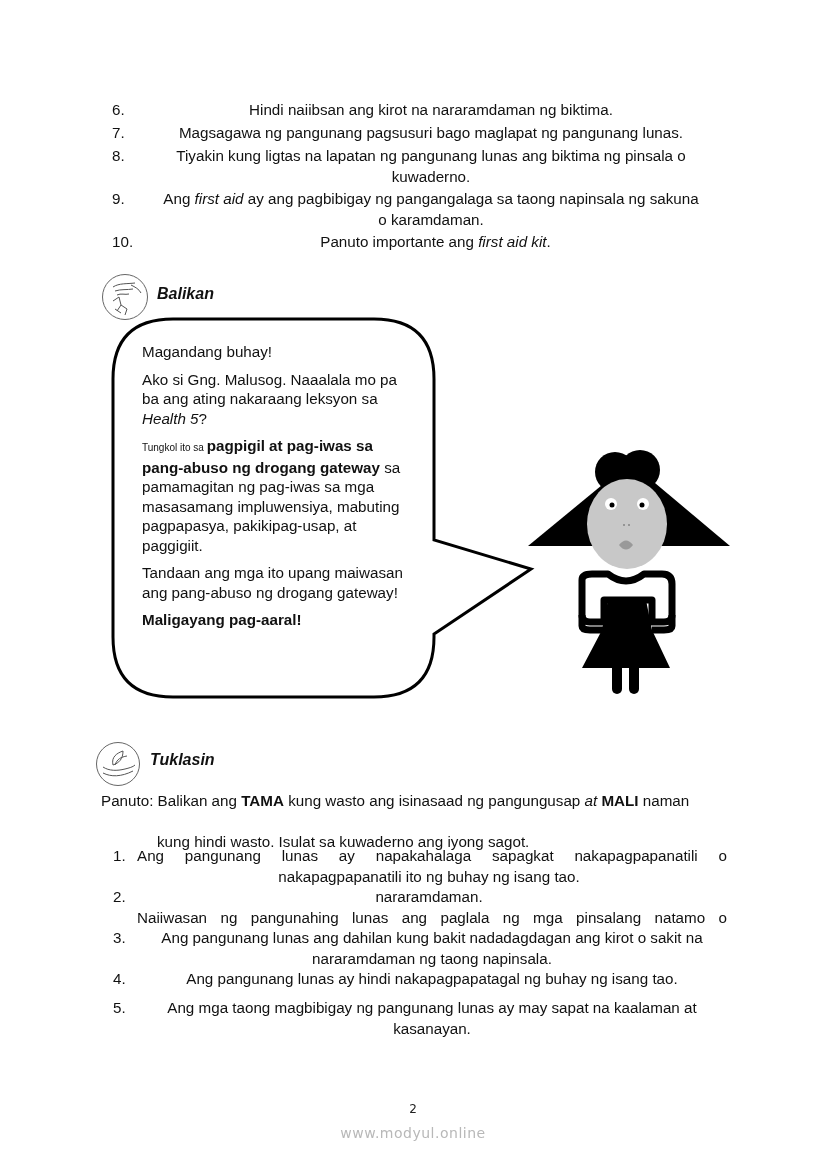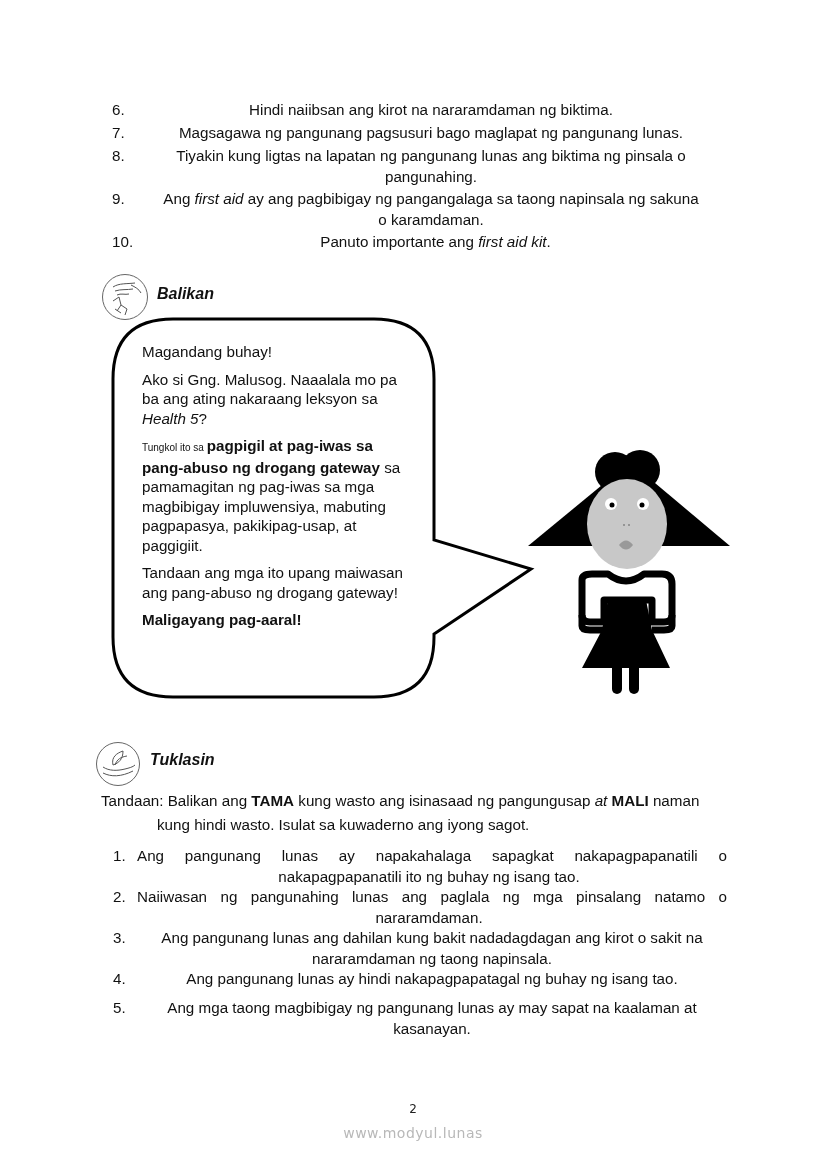--- a/index.html
+++ b/index.html
@@ -25,21 +25,21 @@
   <div class="item" style="top:100px">
     <span class="num">6.</span>
     <span class="txt">Hindi naiibsan ang kirot na nararamdaman ng biktima.</span>
   </div>
   <div class="item" style="top:123px">
     <span class="num">7.</span>
     <span class="txt">Magsagawa ng pangunang pagsusuri bago maglapat ng pangunang lunas.</span>
   </div>
   <div class="item" style="top:146px">
     <span class="num">8.</span>
-    <span class="txt"><span>Tiyakin kung ligtas na lapatan ng pangunang lunas ang biktima ng pinsala o</span><br><span>pangunahing.</span></span>
+    <span class="txt"><span>Tiyakin kung ligtas na lapatan ng pangunang lunas ang biktima ng pinsala o</span><br><span>kuwaderno.</span></span>
   </div>
   <div class="item" style="top:189px">
     <span class="num">9.</span>
     <span class="txt"><span>Ang </span><i>first aid</i><span> ay ang pagbibigay ng pangangalaga sa taong napinsala ng sakuna</span><br><span>o karamdaman.</span></span>
   </div>
   <div class="item" style="top:232px; left:112px">
     <span class="num">10.</span>
     <span class="txt" style="padding-left:27px"><span>Panuto importante ang </span><i>first aid kit</i><span>.</span></span>
   </div>
 </div>
@@ -52,21 +52,21 @@
 </div>
 <div class="section-title" style="left:157px; top:285px;">Balikan</div>
 
 <svg class="abs" style="left:0; top:0;" width="826" height="720">
   <path d="M 173 319 L 374 319 Q 434 319 434 379 L 434 540 L 531 569 L 434 634 L 434 637 Q 434 697 374 697 L 173 697 Q 113 697 113 637 L 113 379 Q 113 319 173 319 Z" fill="#ffffff" stroke="#000" stroke-width="3" stroke-linejoin="miter"></path>
 </svg>
 
 <div class="bubble-text">
   <p>Magandang buhay!</p>
   <p><span>Ako si Gng. Malusog. Naaalala mo pa ba ang ating nakaraang leksyon sa </span><i>Health 5</i><span>?</span></p>
-  <p><span class="small">Tungkol ito sa </span><b>pagpigil at pag-iwas sa pang-abuso ng drogang gateway</b><span> sa pamamagitan ng pag-iwas sa mga magbibigay impluwensiya, mabuting pagpapasya, pakikipag-usap, at paggigiit.</span></p>
+  <p><span class="small">Tungkol ito sa </span><b>pagpigil at pag-iwas sa pang-abuso ng drogang gateway</b><span> sa pamamagitan ng pag-iwas sa mga masasamang impluwensiya, mabuting pagpapasya, pakikipag-usap, at paggigiit.</span></p>
   <p>Tandaan ang mga ito upang maiwasan ang pang-abuso ng drogang gateway!</p>
   <p style="font-weight:bold">Maligayang pag-aaral!</p>
 </div>
 
 <svg class="abs" style="left:520px; top:440px;" width="220" height="260" viewBox="0 0 220 260">
 
   <circle cx="95" cy="32" r="20" fill="#000"></circle>
   <circle cx="120" cy="30" r="20" fill="#000"></circle>
   <rect x="80" y="28" width="55" height="14" fill="#000"></rect>
 
@@ -99,45 +99,45 @@
 <div class="icon-circle" style="left:96px; top:742px; width:42px; height:42px;">
   <svg width="42" height="42" viewBox="0 0 42 42">
     <path d="M16 22 C14 14, 20 10, 26 8 C26 16, 22 20, 16 22 Z" stroke="#555" fill="none" stroke-width="1"></path>
     <path d="M18 22 C20 16, 24 14, 30 13" stroke="#555" fill="none" stroke-width="1"></path>
     <path d="M6 24 C12 28, 20 28, 28 26 C32 25, 36 24, 38 22 M6 30 C14 34, 24 34, 36 28" stroke="#555" fill="none" stroke-width="1"></path>
   </svg>
 </div>
 <div class="section-title" style="left:150px; top:751px;">Tuklasin</div>
 
 <div class="abs list" style="left:101px; top:791px; width:630px;">
-  <span>Tandaan: </span><span>Balikan ang </span><b>TAMA</b><span> kung wasto ang isinasaad ng pangungusap </span><i>at</i><span> </span><b>MALI</b><span> naman</span>
-  <div style="padding-left:56px; margin-top:3px;">kung hindi wasto. Isulat sa kuwaderno ang iyong sagot.</div>
+  <span>Panuto: </span><span>Balikan ang </span><b>TAMA</b><span> kung wasto ang isinasaad ng pangungusap </span><i>at</i><span> </span><b>MALI</b><span> naman</span>
+  <div style="padding-left:56px; margin-top:20px;">kung hindi wasto. Isulat sa kuwaderno ang iyong sagot.</div>
 </div>
 
 <div class="list">
   <div class="item justify" style="top:846px; left:113px; width:614px;">
     <span class="num">1.</span>
     <span class="txt" style="text-align-last:justify; padding-left:24px">Ang pangunang lunas ay napakahalaga sapagkat nakapagpapanatili o</span>
     <span class="txt">nakapagpapanatili ito ng buhay ng isang tao.</span>
   </div>
   <div class="item justify" style="top:887px; left:113px; width:614px;">
     <span class="num">2.</span>
+    <span class="txt">nararamdaman.</span>
     <span class="txt" style="text-align-last:justify; padding-left:24px">Naiiwasan ng pangunahing lunas ang paglala ng mga pinsalang natamo o</span>
-    <span class="txt">nararamdaman.</span>
   </div>
   <div class="item" style="top:928px; left:113px; width:620px;">
     <span class="num">3.</span>
     <span class="txt">Ang pangunang lunas ang dahilan kung bakit nadadagdagan ang kirot o sakit na</span>
     <span class="txt">nararamdaman ng taong napinsala.</span>
   </div>
   <div class="item" style="top:969px; left:113px; width:620px;">
     <span class="num">4.</span>
     <span class="txt">Ang pangunang lunas ay hindi nakapagpapatagal ng buhay ng isang tao.</span>
   </div>
   <div class="item" style="top:998px; left:113px; width:620px;">
     <span class="num">5.</span>
     <span class="txt">Ang mga taong magbibigay ng pangunang lunas ay may sapat na kaalaman at</span>
     <span class="txt">kasanayan.</span>
   </div>
 </div>
 
 <div class="footer" style="top:1102px; font-size:12px; color:#222;">2</div>
-<div class="footer" style="top:1125px; font-size:14px; color:#b8b8b8; letter-spacing:0.5px;">www.modyul.lunas</div>
+<div class="footer" style="top:1125px; font-size:14px; color:#b8b8b8; letter-spacing:0.5px;">www.modyul.online</div>
 
 </body></html>

